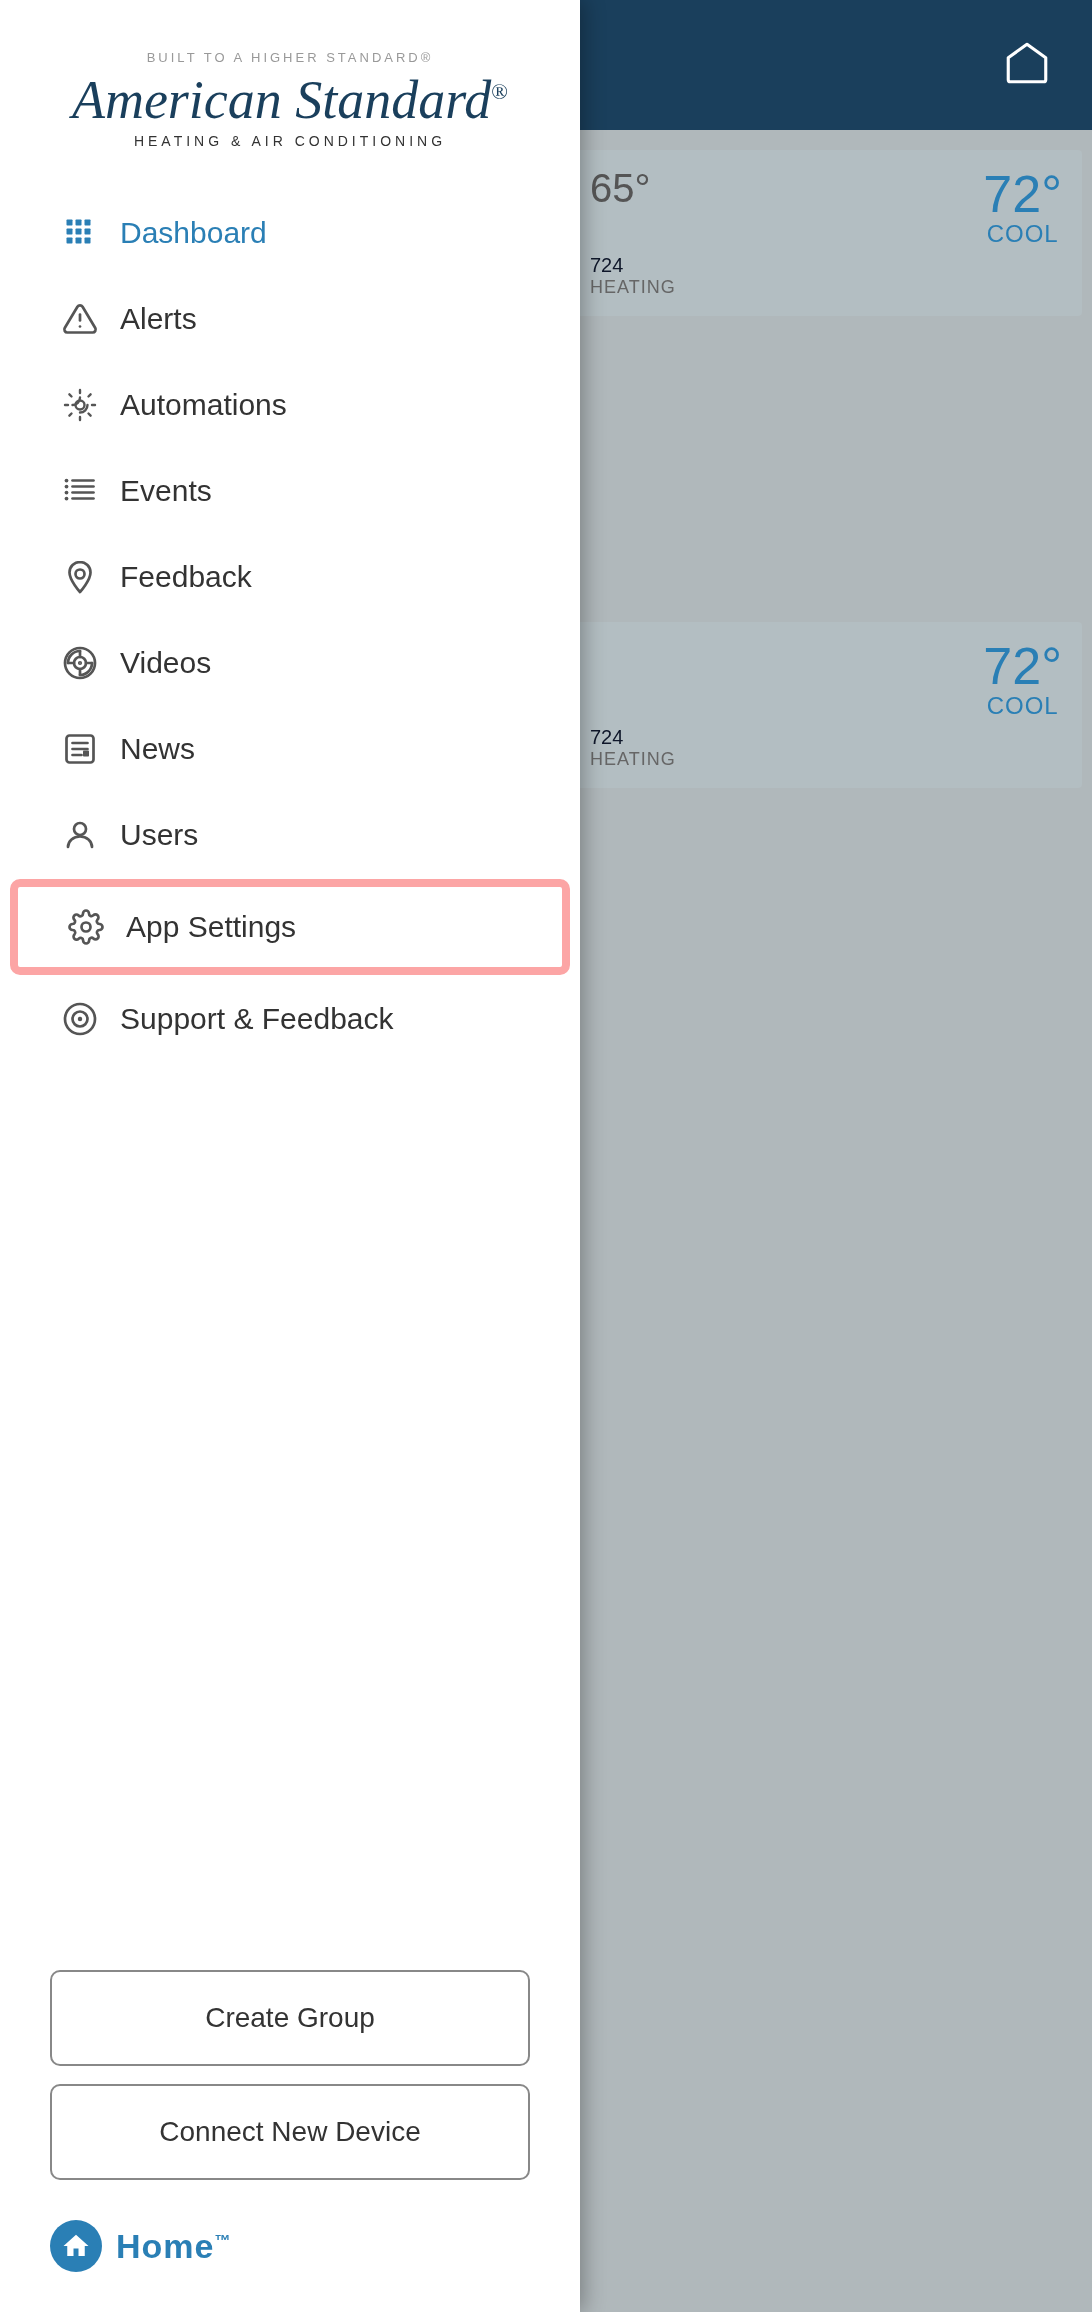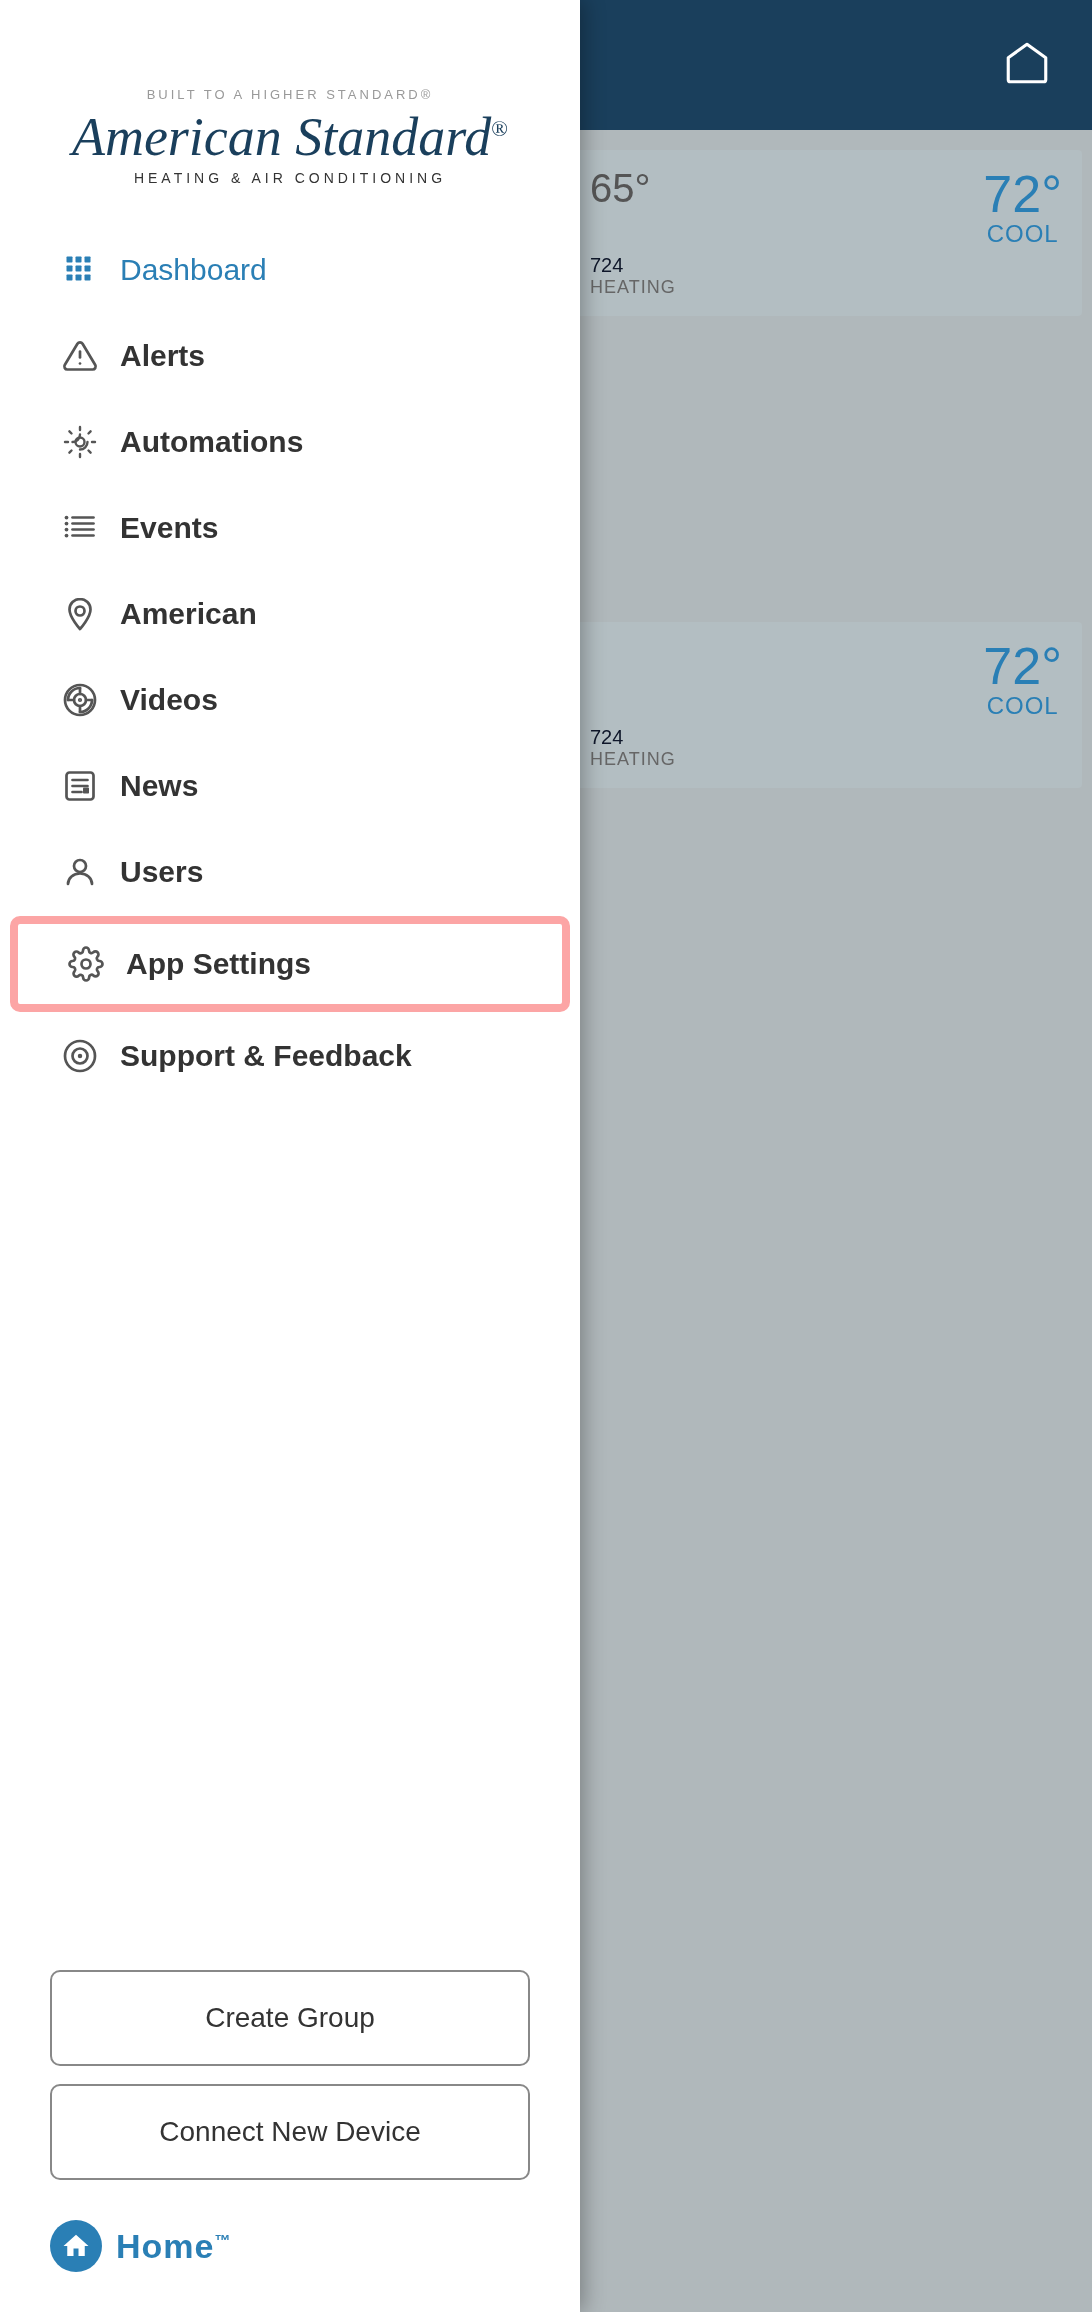--- a/index.html
+++ b/index.html
@@ -104,21 +104,20 @@
       box-shadow: 4px 0 20px rgba(0,0,0,0.3);
       display: flex;
       flex-direction: column;
       padding: 0 0 30px 0;
       overflow-y: auto;
     }
 
     .sidebar-header {
       padding: 50px 50px 30px 50px;
       text-align: center;
-      margin-top: 37px;
     }
 
     .brand-tagline {
       font-size: 13px;
       color: #999;
       letter-spacing: 3px;
       text-transform: uppercase;
       margin-bottom: 8px;
     }
 
@@ -178,21 +177,21 @@
       justify-content: center;
     }
 
     .nav-item-icon.blue {
       color: #2a7fb5;
     }
 
     .nav-item-label {
       font-size: 30px;
       color: #333;
-      font-weight: 700;
+      font-weight: 400;
     }
 
     .nav-item-label.blue {
       color: #2a7fb5;
       font-weight: 500;
     }
 
     .sidebar-buttons {
       padding: 20px 50px;
       display: flex;
@@ -359,21 +358,21 @@
       <span class="nav-item-label">Events</span>
     </div>
 
     <div class="nav-item">
       <div class="nav-item-icon">
         <svg viewBox="0 0 24 24" fill="none" stroke="#555" stroke-width="1.8" stroke-linecap="round" stroke-linejoin="round">
           <circle cx="12" cy="10" r="3"></circle>
           <path d="M12 2C8.13 2 5 5.13 5 9c0 5.25 7 13 7 13s7-7.75 7-13c0-3.87-3.13-7-7-7z"></path>
         </svg>
       </div>
-      <span class="nav-item-label">American</span>
+      <span class="nav-item-label">Feedback</span>
     </div>
 
     <div class="nav-item">
       <div class="nav-item-icon">
         <svg viewBox="0 0 24 24" fill="none" stroke="#555" stroke-width="1.8" stroke-linecap="round" stroke-linejoin="round">
           <circle cx="12" cy="12" r="10"></circle>
           <circle cx="12" cy="12" r="4"></circle>
           <circle cx="12" cy="12" r="0.5" fill="#555"></circle>
           <path d="M4 12a8 8 0 018-8"></path>
           <path d="M12 20a8 8 0 008-8"></path>

